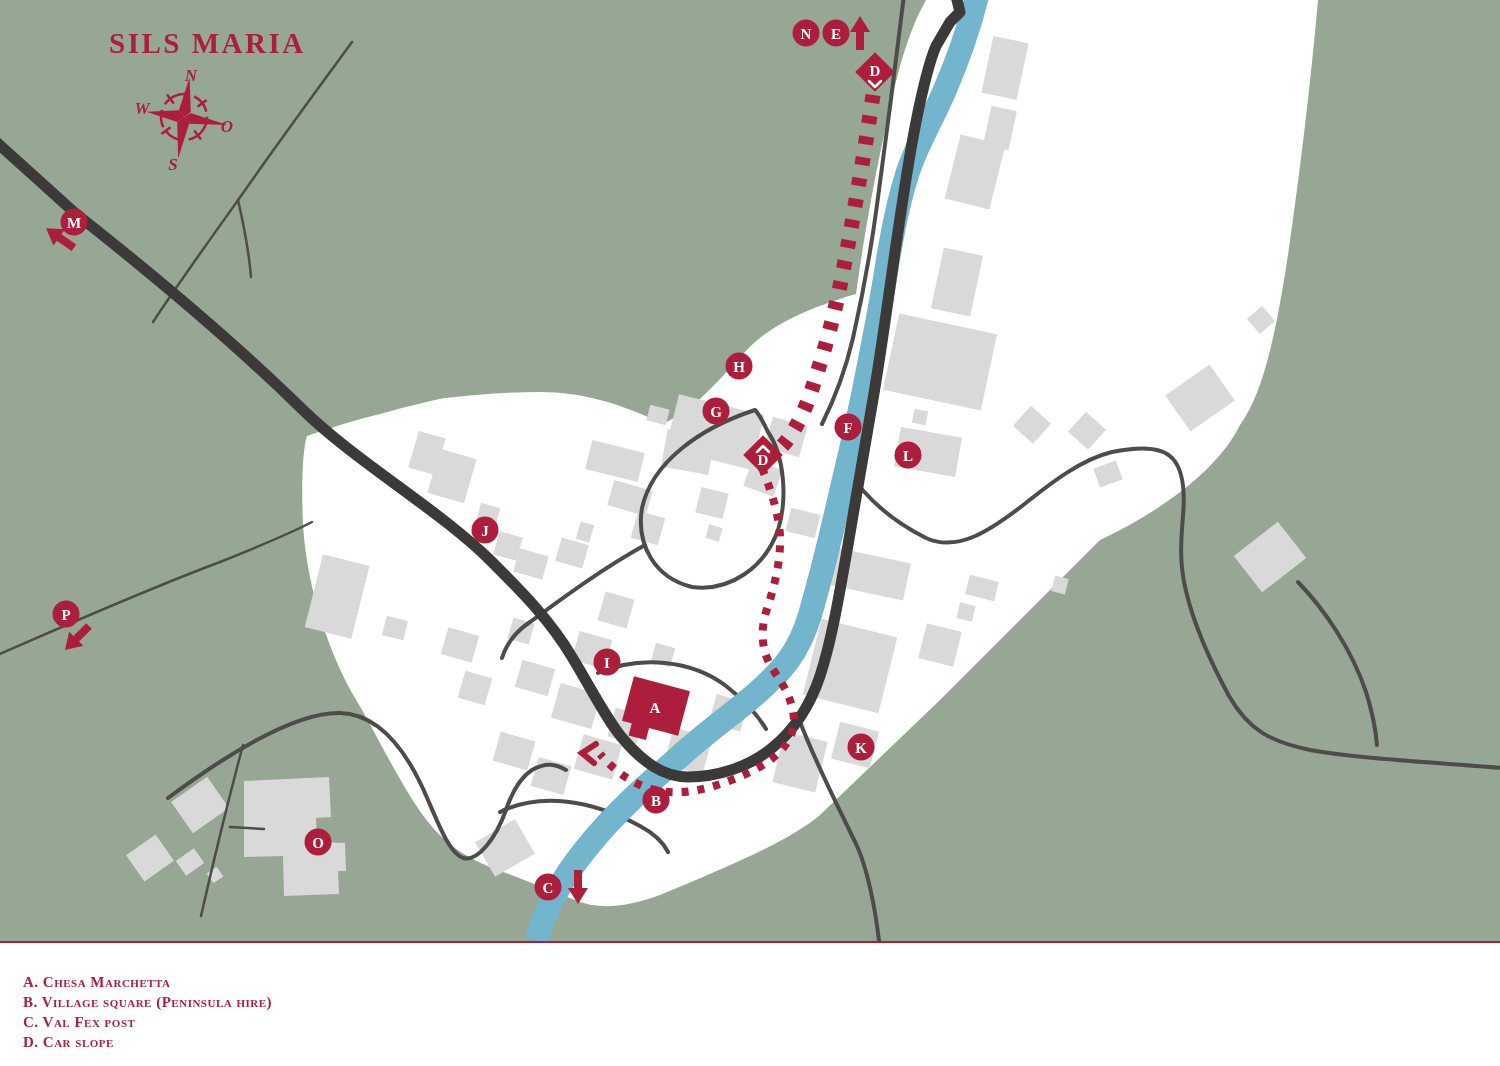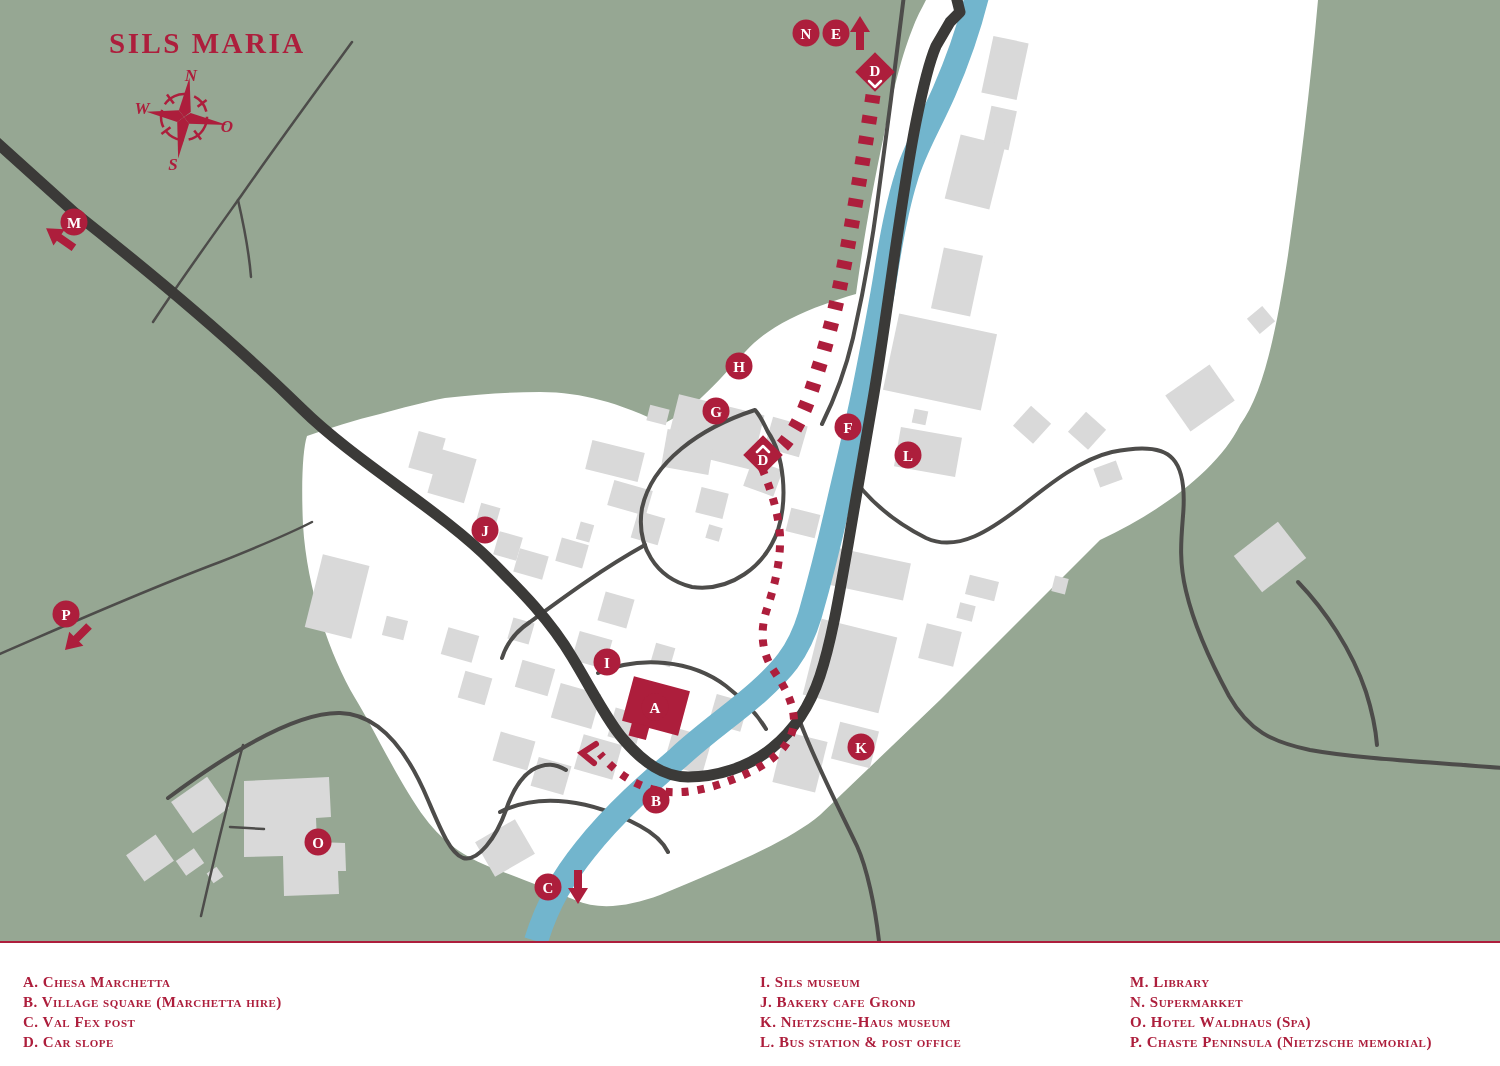--- a/index.html
+++ b/index.html
@@ -313,31 +313,19 @@
         <g class="marker" transform="translate(66,614)">
           <circle r="13.5"></circle>
           <text x="0" y="5.5">P</text>
         </g>
       </g>
 </svg>
 
 <div class="legend" id="legend">
       <div class="legend-col" style="left: 23px;">
         <div class="legend-item">A. Chesa Marchetta</div>
-        <div class="legend-item">B. Village square (Marchetta hire)</div>
+        <div class="legend-item">B. Village square (Peninsula hire)</div>
         <div class="legend-item">C. Val Fex post</div>
         <div class="legend-item">D. Car slope</div>
       </div>
-      <div class="legend-col" style="left: 760px;">
-        <div class="legend-item">I. Sils museum</div>
-        <div class="legend-item">J. Bakery cafe Grond</div>
-        <div class="legend-item">K. Nietzsche-Haus museum</div>
-        <div class="legend-item">L. Bus station &amp; post office</div>
-      </div>
-      <div class="legend-col" style="left: 1130px;">
-        <div class="legend-item">M. Library</div>
-        <div class="legend-item">N. Supermarket</div>
-        <div class="legend-item">O. Hotel Waldhaus (Spa)</div>
-        <div class="legend-item">P. Chaste Peninsula (Nietzsche memorial)</div>
-      </div>
     </div>
 
 </div>
 
 </body></html>

